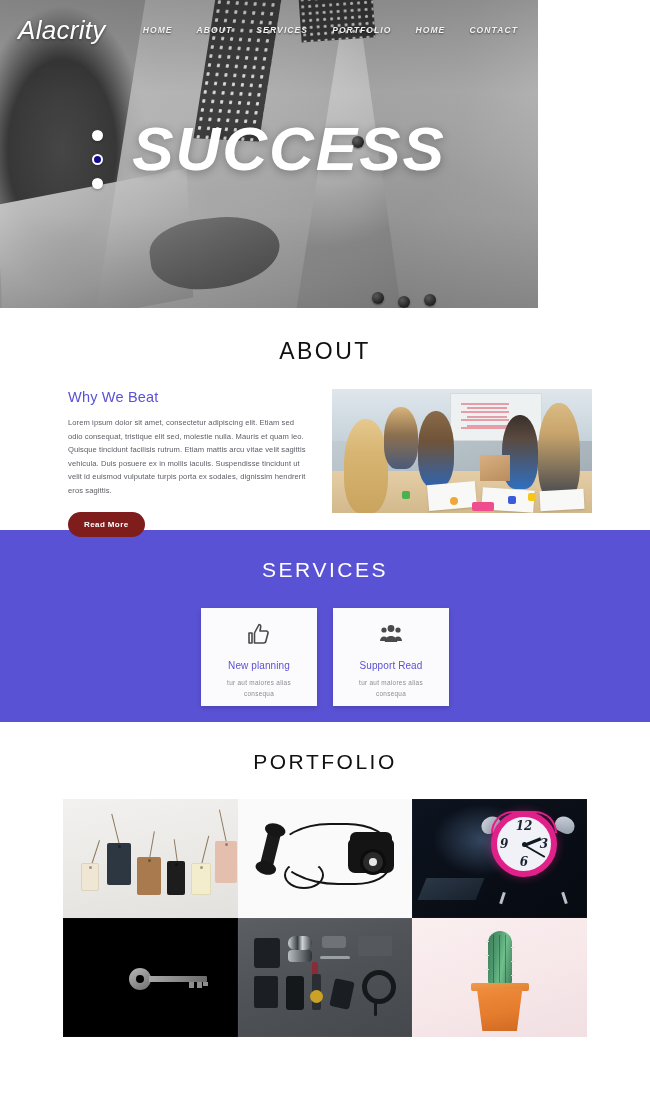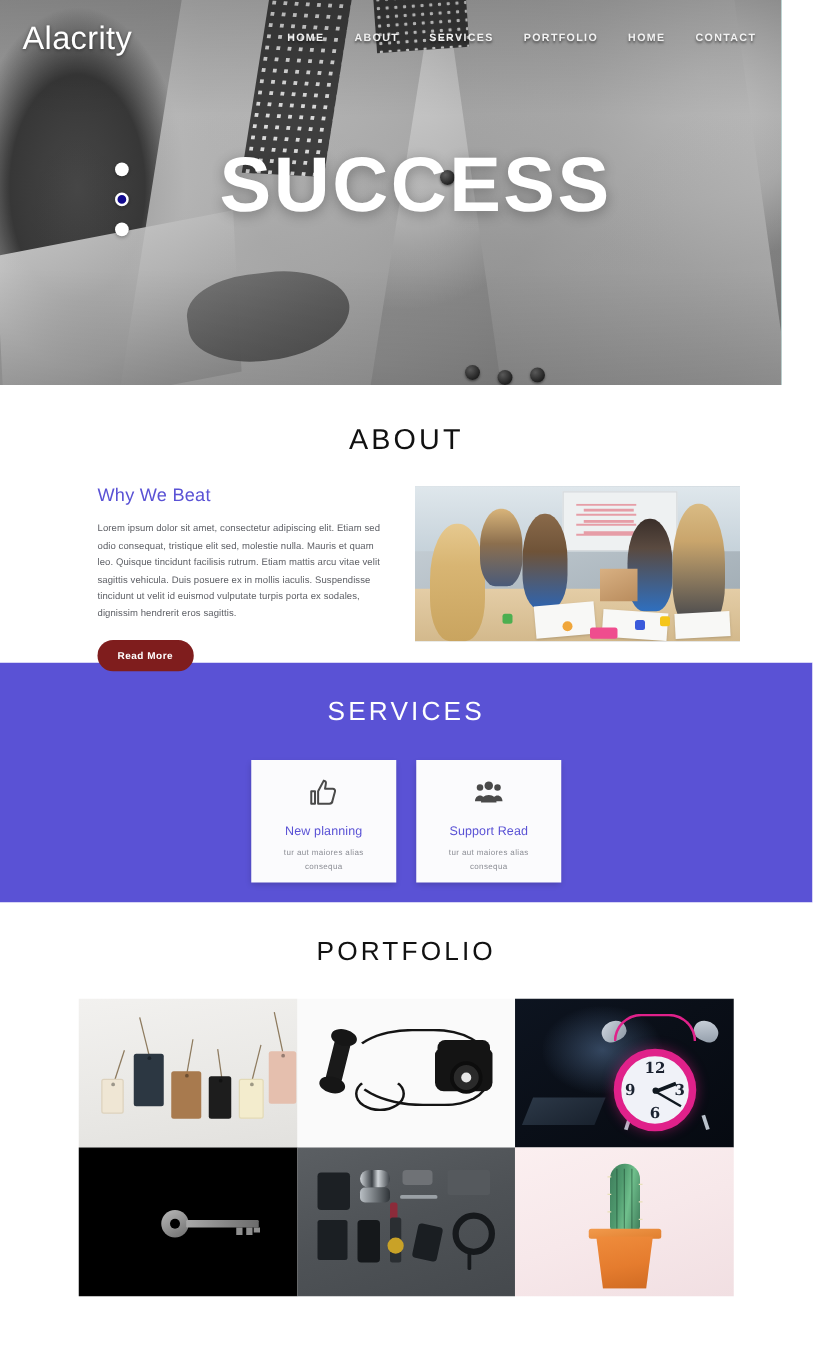--- a/index.html
+++ b/index.html
@@ -7,24 +7,25 @@
     width: 650px;
     height: 1093px;
     background: #ffffff;
     font-family: "Liberation Sans", sans-serif;
     overflow: hidden;
   }
 
   
   .hero {
     position: relative;
-    width: 625px;
+    width: 538px;
     height: 308px;
     overflow: hidden;
     background: #0f766e;
+    font-style: italic;
   }
   .hero-photo {
     position: absolute;
     inset: 0;
     background:
       radial-gradient(ellipse 120px 200px at 62px 150px, #4a4a4a 0%, #3a3a3a 45%, rgba(70,70,70,0) 72%),
       radial-gradient(ellipse 200px 260px at 320px 40px, #d8d8d8 0%, #bdbdbd 50%, rgba(170,170,170,0) 80%),
       radial-gradient(ellipse 180px 180px at 560px 60px, #cfcfcf 0%, #b2b2b2 55%, rgba(160,160,160,0) 85%),
       radial-gradient(ellipse 260px 200px at 300px 290px, #9a9a9a 0%, #8b8b8b 60%, rgba(140,140,140,0) 90%),
       linear-gradient(145deg, #a8a8a8 0%, #9e9e9e 25%, #b4b4b4 50%, #8f8f8f 75%, #7c7c7c 100%);
@@ -169,21 +170,20 @@
     font-size: 23px;
     font-weight: 400;
     letter-spacing: 2.5px;
     color: #111111;
     padding-top: 30px;
   }
   .about-body {
     display: flex;
     padding: 24px 58px 0 68px;
     gap: 24px;
-    margin-left: 10px;
   }
   .about-left { width: 242px; }
   .about-heading {
     color: #5a52d5;
     font-size: 14.5px;
     font-weight: 400;
     margin-bottom: 11px;
     letter-spacing: .2px;
   }
   .about-text {
@@ -418,26 +418,27 @@
   }
 
   
   .pf-clock { background: linear-gradient(145deg, #0d1420 0%, #0a0f18 45%, #060a11 100%); }
   .ck-glow {
     position: absolute; left: 22px; top: 6px;
     width: 96px; height: 70px;
     background: radial-gradient(ellipse, rgba(120,160,210,.38), rgba(10,18,30,0) 72%);
   }
   .ck-body {
-    position: absolute; right: 30px; top: 40px;
+    position: absolute; right: 30px; top: 12px;
     width: 66px; height: 66px;
     border-radius: 50%;
     background: #f0f2f8;
     border: 6px solid #e0218a;
     box-shadow: 0 0 10px rgba(224,33,138,.45);
+    font-style: italic;
   }
   .ck-face { position: absolute; inset: 0; }
   .ck-num {
     position: absolute;
     font-family: "DejaVu Serif", serif;
     font-size: 12px;
     color: #1a2230;
     font-weight: 700;
   }
   .ck-12 { left: 50%; top: 2px; transform: translateX(-50%); }

